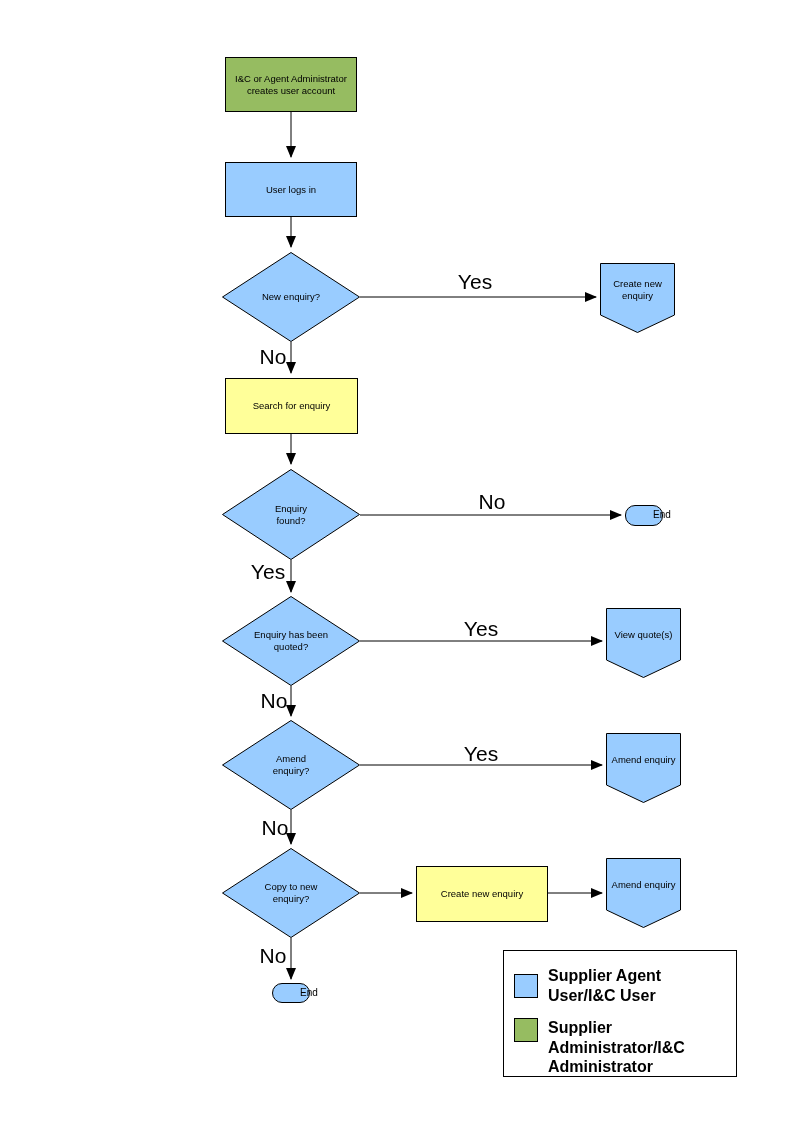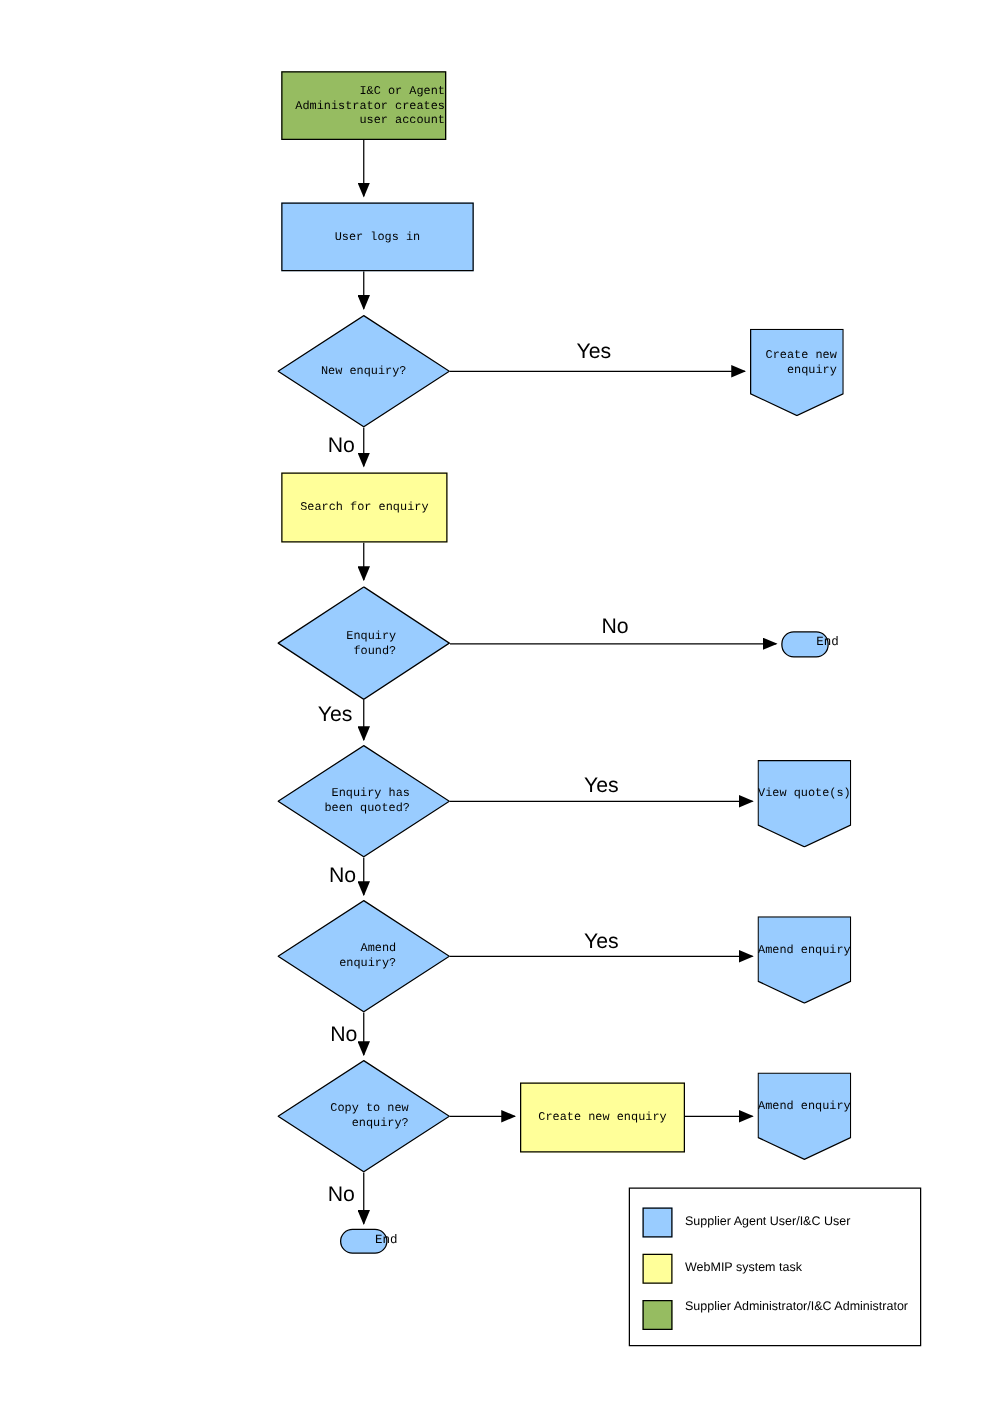--- a/index.html
+++ b/index.html
@@ -1,44 +1,44 @@
 <!DOCTYPE html>
 <html><head>
 <meta charset="utf-8">
 <style>
   html,body{margin:0;padding:0;background:#fff;}
   .canvas{
     position:relative;width:794px;height:1123px;background:#ffffff;
     font-family:"Liberation Sans", sans-serif;color:#000;overflow:hidden;
   }
   .connectors{position:absolute;left:0;top:0;width:794px;height:1123px;z-index:0;}
-  .shape{position:absolute;z-index:1;display:flex;align-items:center;justify-content:center;text-align:right;font-family:Liberation Mono, monospace;}
+  .shape{position:absolute;z-index:1;display:flex;align-items:center;justify-content:center;text-align:center;}
   .shape > svg{position:absolute;left:0;top:0;}
   .shape-label{position:relative;font-size:9.5px;line-height:1.25;z-index:2;}
   .process{border:1px solid #000;box-sizing:border-box;}
   .fill-blue{background:#99CCFF;}
   .fill-yellow{background:#FFFF99;}
   .fill-green{background:#96BC61;}
   .svg-blue{fill:#99CCFF;stroke:#000;stroke-width:1;}
   .terminator{border:1px solid #000;border-radius:10px;box-sizing:border-box;background:#99CCFF;padding-left:36px;}
   .terminator .shape-label{font-size:10px;}
   .pentagon .shape-label{padding-bottom:16px;}
   .edge-label{
-    position:absolute;z-index:2;font-size:17px;line-height:1;
+    position:absolute;z-index:2;font-size:21px;line-height:1;
     transform:translate(-50%,-50%);white-space:nowrap;
   }
   .legend{
     position:absolute;left:503px;top:950px;width:234px;height:127px;
     border:1px solid #000;box-sizing:border-box;z-index:1;
     padding:15px 8px 0 10px;
   }
   .legend-item{display:flex;gap:10px;margin-bottom:13px;align-items:center;}
   .legend-item.top-align{align-items:flex-start;}
   .swatch{width:24px;height:24px;border:1px solid #000;box-sizing:border-box;flex:0 0 auto;}
-  .legend-label{font-size:10px;line-height:1.22;}
+  .legend-label{font-size:16px;line-height:1.22;font-weight:bold;}
 </style>
 </head>
 <body>
 
 <div class="canvas">
 
   <svg class="connectors" width="794" height="1123" viewBox="0 0 794 1123">
     <defs>
       <marker id="arrow" markerUnits="userSpaceOnUse" markerWidth="12" markerHeight="10" refX="11" refY="5" orient="auto">
         <path d="M0,0 L12,5 L0,10 z" fill="#000"></path>
@@ -59,21 +59,21 @@
       <line x1="360" y1="893" x2="412" y2="893" marker-end="url(#arrow)"></line>
       <line x1="548" y1="893" x2="602" y2="893" marker-end="url(#arrow)"></line>
       <line x1="291" y1="938" x2="291" y2="979" marker-end="url(#arrow)"></line>
     </g>
   </svg>
 
   <div class="shape process fill-green" style="left:225px;top:57px;width:132px;height:55px;">
     <span class="shape-label">I&amp;C or Agent Administrator creates user account</span>
   </div>
 
-  <div class="shape process fill-blue" style="left:225px;top:162px;width:154px;height:55px;">
+  <div class="shape process fill-blue" style="left:225px;top:162px;width:132px;height:55px;">
     <span class="shape-label">User logs in</span>
   </div>
 
   <div class="shape diamond" style="left:222px;top:252px;width:138px;height:90px;">
     <svg width="138" height="90" viewBox="0 0 138 90">
       <polygon class="svg-blue" points="69,0.5 137.5,45 69,89.5 0.5,45"></polygon>
     </svg>
     <span class="shape-label" style="max-width:92px;">New enquiry?</span>
   </div>
 
@@ -157,23 +157,19 @@
   <div class="edge-label" style="left:274px;top:700px;">No</div>
   <div class="edge-label" style="left:481px;top:753px;">Yes</div>
   <div class="edge-label" style="left:275px;top:827px;">No</div>
   <div class="edge-label" style="left:273px;top:955px;">No</div>
 
   <div class="legend">
     <div class="legend-item">
       <span class="swatch fill-blue"></span>
       <span class="legend-label">Supplier Agent User/I&amp;C User</span>
     </div>
-    <div class="legend-item">
-      <span class="swatch fill-yellow"></span>
-      <span class="legend-label">WebMIP system task</span>
-    </div>
     <div class="legend-item top-align">
       <span class="swatch fill-green"></span>
       <span class="legend-label">Supplier Administrator/I&amp;C Administrator</span>
     </div>
   </div>
 
 </div>
 
 </body></html>

